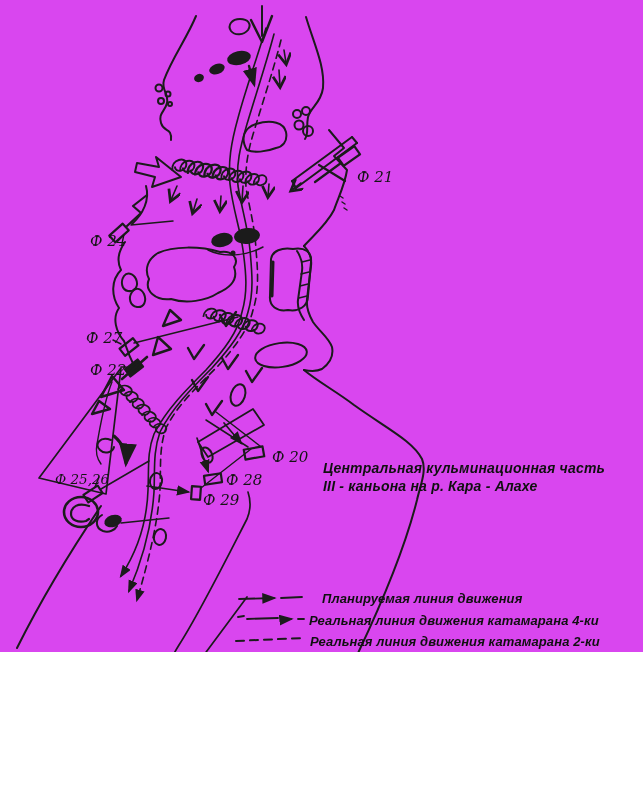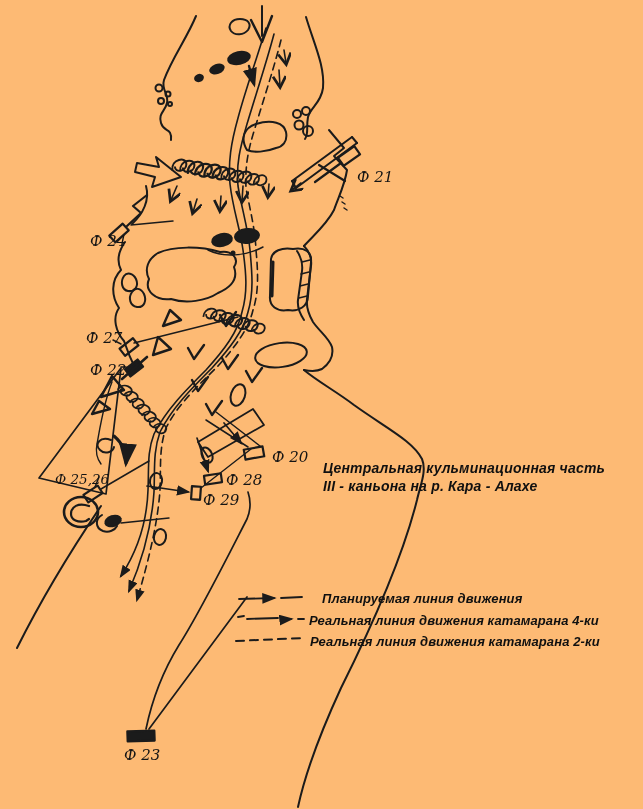--- a/index.html
+++ b/index.html
@@ -1,16 +1,16 @@
 <!DOCTYPE html>
 <html><head>
 <meta charset="utf-8">
 <style>
   html,body{margin:0;padding:0;background:#ffffff;}
-  .page{position:relative;width:643px;height:809px;background:#fdba74;overflow:hidden;
+  .page{position:relative;width:643px;height:652px;background:#d946ef;overflow:hidden;
         font-family:"Liberation Sans",sans-serif;}
   svg{position:absolute;left:0;top:0;}
   .ink{stroke:#1b1b1b;fill:none;stroke-linecap:round;stroke-linejoin:round;}
   .fillink{fill:#1b1b1b;stroke:none;}
   .hand{font-family:"DejaVu Serif",serif;font-style:italic;font-size:15px;fill:#141414;}
   .hand-sm{font-family:"DejaVu Serif",serif;font-style:italic;font-size:13.5px;fill:#141414;}
   .caption{font-family:"Liberation Sans",sans-serif;font-weight:bold;font-style:italic;
            font-size:14px;fill:#101010;letter-spacing:.2px;}
   .legendtxt{font-family:"Liberation Sans",sans-serif;font-weight:bold;font-style:italic;
            font-size:13px;fill:#101010;letter-spacing:.1px;}

